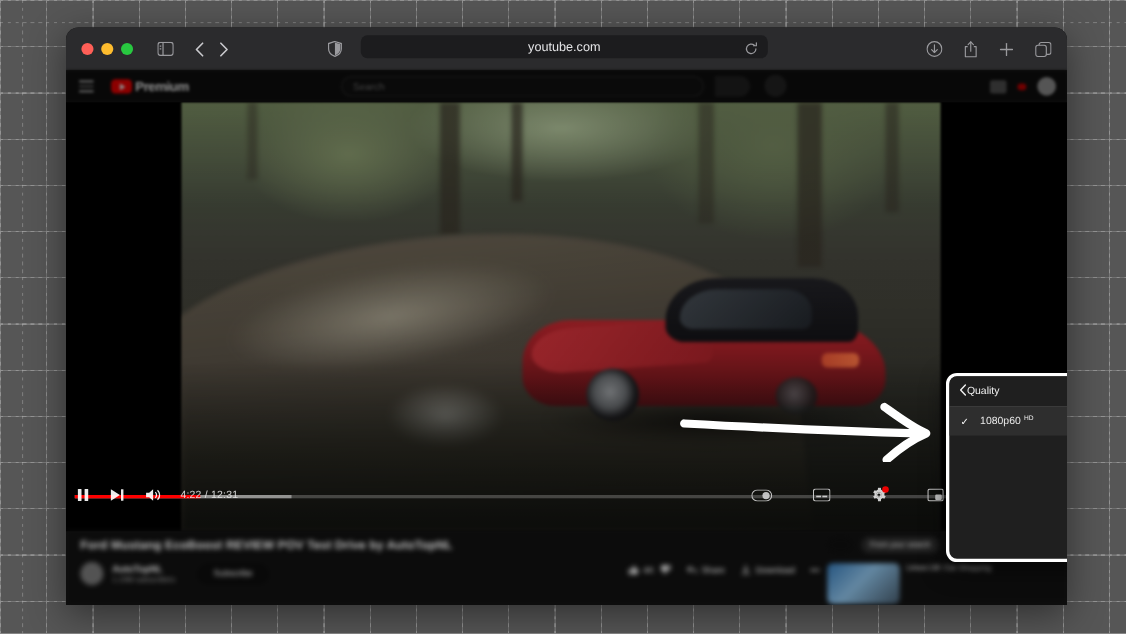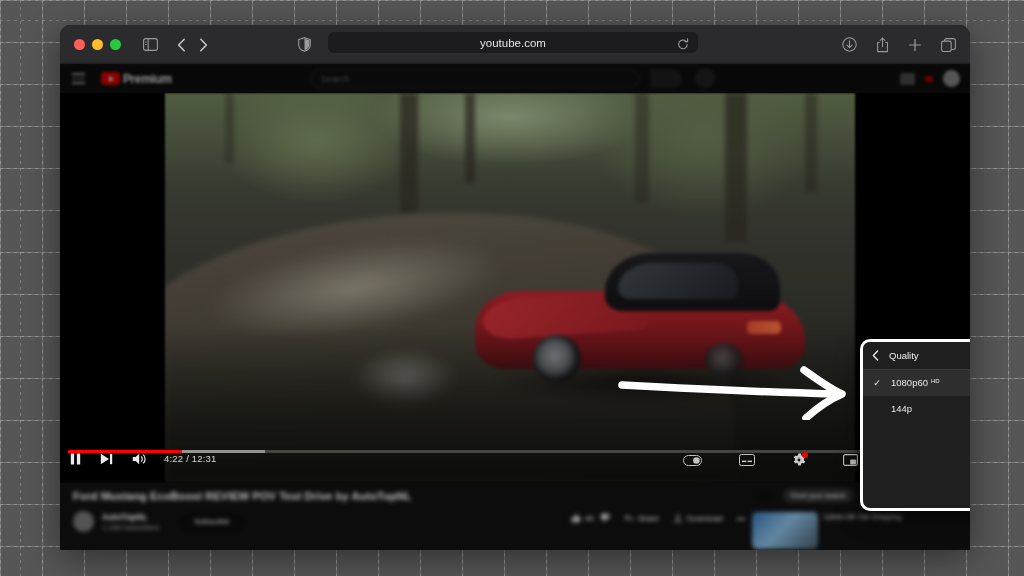--- a/index.html
+++ b/index.html
@@ -220,22 +220,22 @@
   }
 
   
   #progress {
     position:absolute; left:8px; right:8px; bottom:30px; height:3px;
     background: rgba(255,255,255,.22);
   }
   #progress-buffer { position:absolute; left:0; top:0; height:100%; width:22%; background: rgba(255,255,255,.42); }
   #progress-played { position:absolute; left:0; top:0; height:100%; width:12.8%; background:#ff0000; }
   #controls {
-    position:absolute; left:0; right:0; bottom:0; height:30px;
-    display:flex; align-items:flex-start; padding:0 10px;
+    position:absolute; left:0; right:0; bottom:18px; height:30px;
+    display:flex; align-items:center; padding:0 10px;
     color:#eee;
   }
   .ctrl { display:flex; align-items:center; justify-content:center; opacity:.92; }
   .ctrl + .ctrl { margin-left:19px; }
   #time { margin-left:18px; font-size:9.5px; color:#e8e8e8; letter-spacing:.2px; opacity:.9; }
   #controls-right { margin-left:auto; display:flex; align-items:center; gap:18px; position:relative; }
   #gear-wrap { position:relative; }
   #gear-dot {
     position:absolute; top:-1px; right:-2px; width:6px; height:6px;
     border-radius:50%; background:#ff0000;
@@ -247,21 +247,21 @@
     width:160px; height:172px;
     background:#1f1f1f;
     border:3px solid #ffffff;
     border-radius:10px;
     overflow:hidden;
     z-index:40;
     box-shadow:0 6px 22px rgba(0,0,0,.6);
   }
   #qm-header {
     height:28px; display:flex; align-items:center;
-    padding-left:9px; gap:10px;
+    padding-left:9px; 
     border-bottom:1px solid rgba(255,255,255,.12);
     background:#1f1f1f;
     text-align:center;
   }
   #qm-header .qm-title { color:#f1f1f1; font-size:9.5px; }
   .qm-item {
     height:25.5px; display:flex; align-items:center;
     padding-left:9px; gap:9px;
     color:#e9e9e9; font-size:9.5px;
   }
@@ -579,26 +579,20 @@
           <span class="qm-title">Quality</span>
         </div>
 
         <div class="qm-item selected">
           <span class="qm-check">✓</span>
           <span class="qm-label">
             <span>1080p60</span>
             <sup class="qm-sup">HD</sup>
           </span>
         </div>
-        <div class="qm-item">
-          <span class="qm-check"></span>
-          <span class="qm-label">
-              <span>144p</span>
-            </span>
-        </div>
       </div>
 
       <div id="arrow">
         <svg width="240" height="56" viewBox="0 0 240 56">
           <path d="M4 21 C 60 24, 140 28, 216 30" fill="none" stroke="#ffffff" stroke-width="7.5" stroke-linecap="round"></path>
           <path d="M186 6 C 200 16, 212 25, 224 30 C 210 36, 198 45, 188 54" fill="none" stroke="#ffffff" stroke-width="7.5" stroke-linecap="round" stroke-linejoin="round"></path>
         </svg>
       </div>
 
       <div id="dim-overlay"></div>

